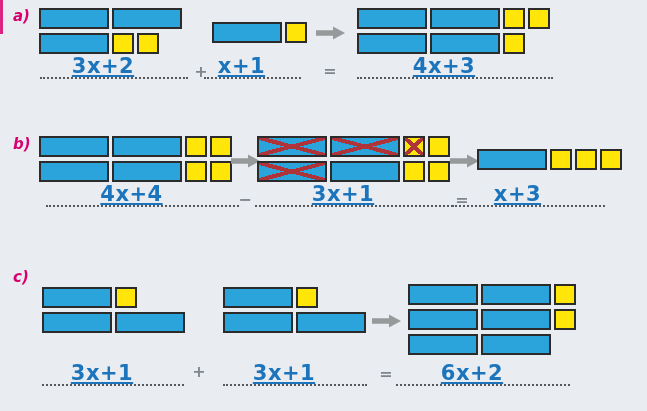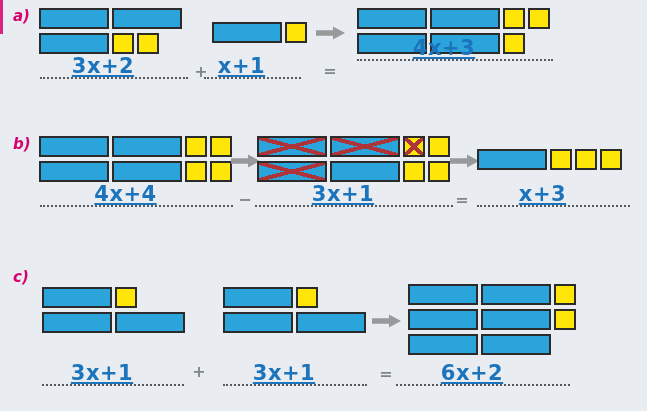--- a/index.html
+++ b/index.html
@@ -55,24 +55,24 @@
     padding-right:22px;box-sizing:border-box;
   }
   .caption span{
     font-size:21px;font-weight:bold;line-height:1.05;
     color:var(--caption-blue,#1C75BC);
     letter-spacing:.5px;
     text-decoration:underline;
   }
   #c-a1{left:40px;top:52px;width:148px}
   #c-a2{left:204px;top:52px;width:97px}
-  #c-a3{left:357px;top:34px;width:196px}
-  #c-b1{left:40px;top:180px;width:193px}
+  #c-a3{left:357px;top:52px;width:196px}
+  #c-b1{left:46px;top:180px;width:193px}
   #c-b2{left:255px;top:180px;width:198px}
-  #c-b3{left:477px;top:180px;width:153px}
+  #c-b3{left:452px;top:180px;width:153px}
   #c-c1{left:42px;top:359px;width:142px}
   #c-c2{left:223px;top:359px;width:144px}
   #c-c3{left:396px;top:359px;width:174px}
 
   
   .op{
     position:absolute;width:18px;height:18px;
     font-size:16px;font-weight:bold;text-align:center;line-height:18px;
     color:var(--operator-gray,#7E868C);
   }

